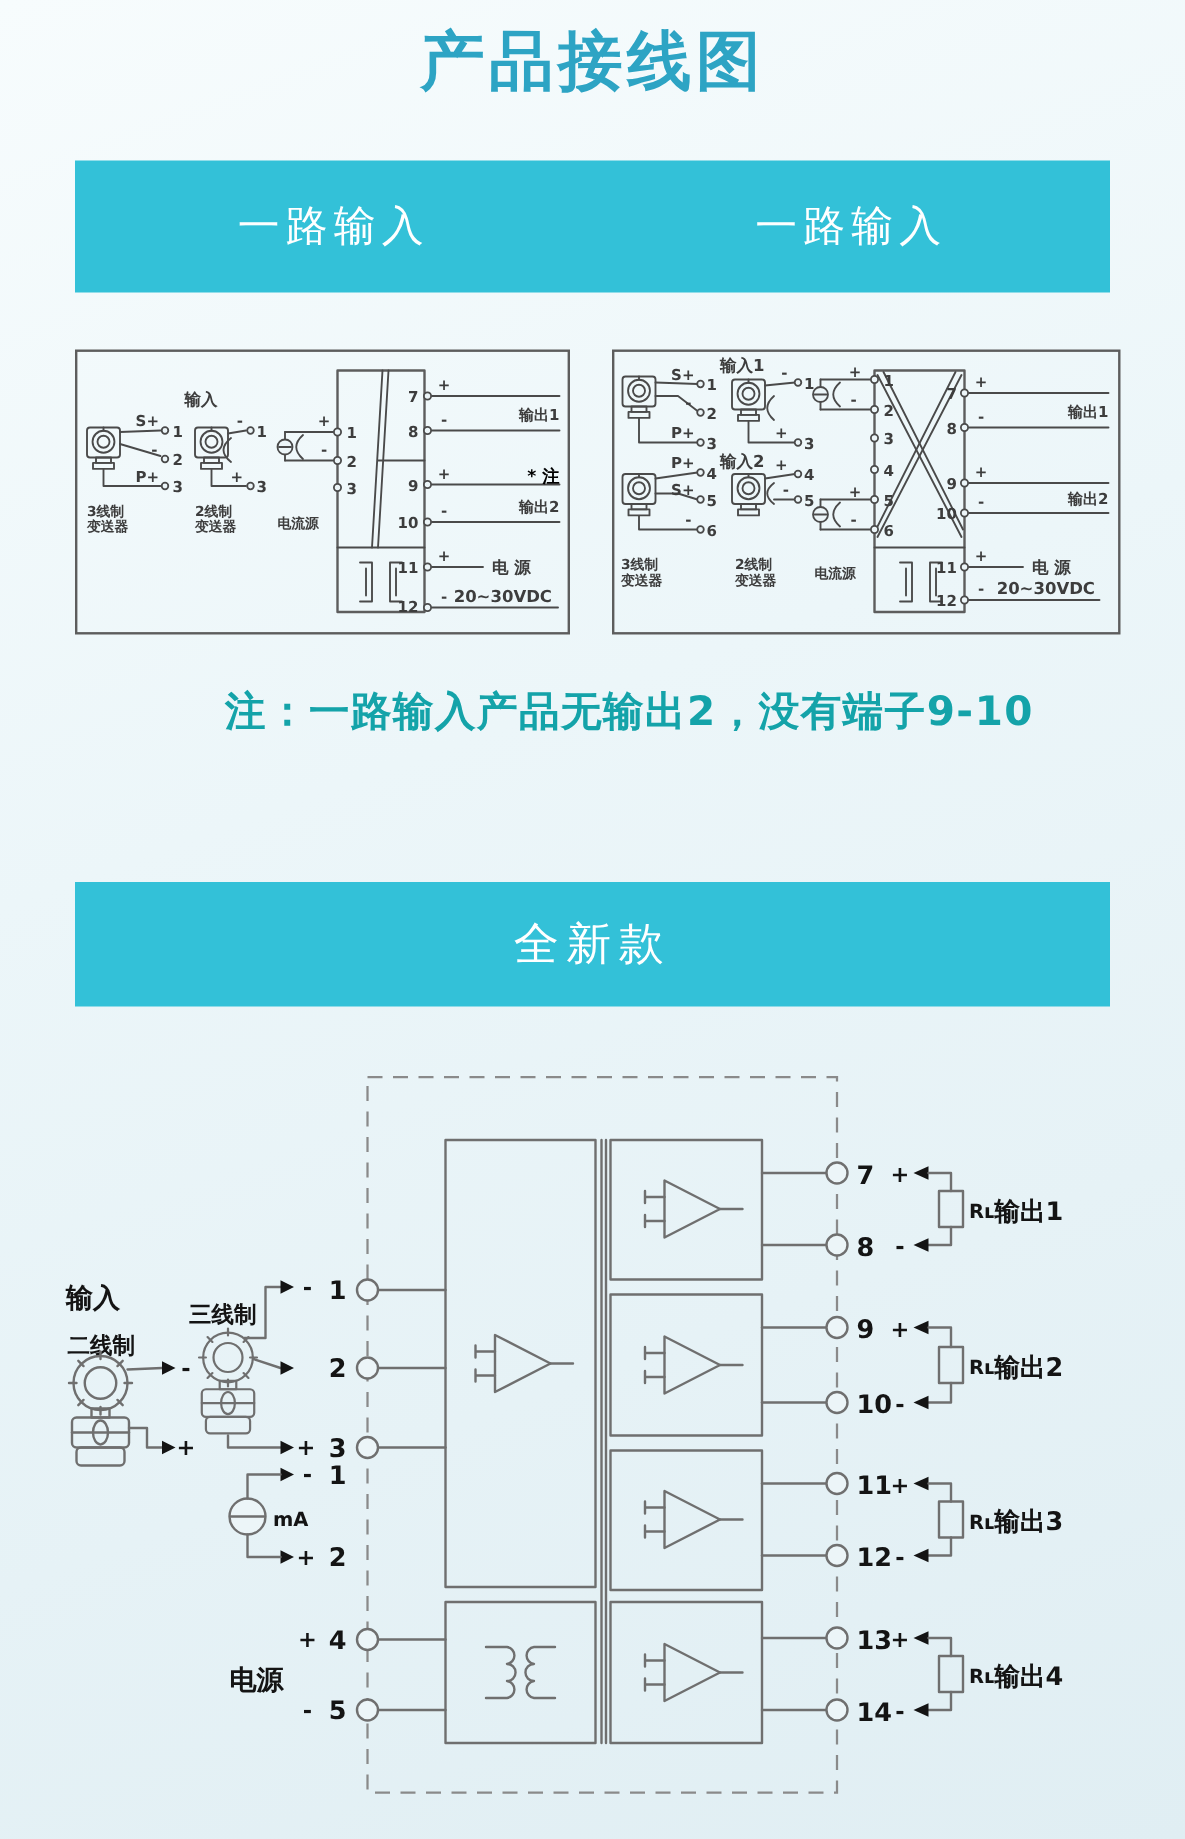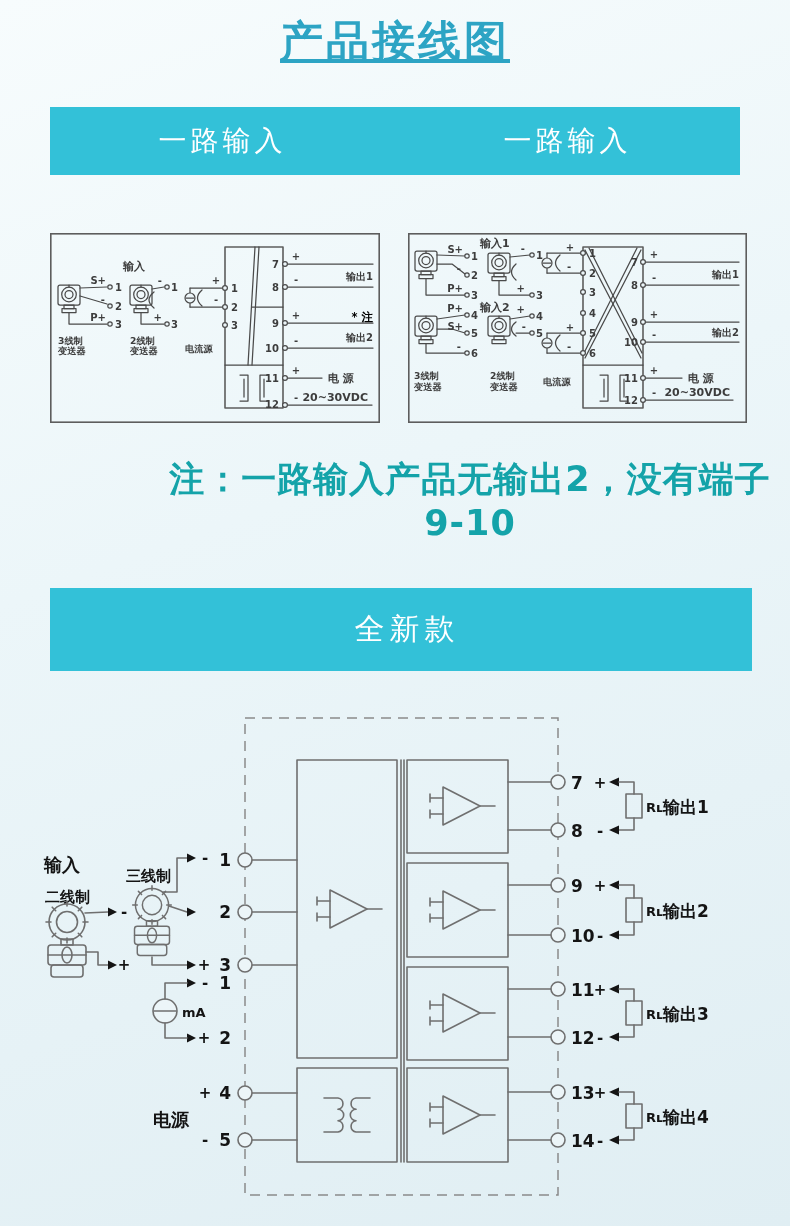--- a/index.html
+++ b/index.html
@@ -4,32 +4,32 @@
 <style>
   html,body{margin:0;padding:0;}
   .page{
     position:relative;width:790px;height:1226px;overflow:hidden;
     background:linear-gradient(160deg,#f7fcfd 0%,#ecf6f9 40%,#e0eef3 100%);
     font-family:"DejaVu Sans","Liberation Sans",sans-serif;
   }
   .title{
     position:absolute;top:10px;left:0;width:790px;margin:0;
     text-align:center;font-size:43px;line-height:62px;font-weight:bold;
-    color:#2da4c4;letter-spacing:3px;text-decoration:underline;
+    color:#2da4c4;letter-spacing:3px;
   }
   .banner{
     position:absolute;left:50px;width:690px;background:#33c1d8;color:#fff;
     display:flex;align-items:center;
   }
-  .banner1{top:107px;height:68px;font-size:28px;}
+  .banner1{top:107px;height:88px;font-size:28px;}
   .banner1 span{flex:1;text-align:center;letter-spacing:4px;}
-  .banner2{top:588px;height:83px;font-size:30px;justify-content:center;letter-spacing:5px;padding-left:12px;}
+  .banner2{top:588px;height:83px;font-size:30px;justify-content:center;letter-spacing:5px;}
   .note{
     position:absolute;top:456px;left:150px;width:640px;
-    font-size:35px;font-weight:bold;color:#14a3a9;text-align:center;letter-spacing:1px;
+    font-size:27px;font-weight:bold;color:#14a3a9;text-align:left;letter-spacing:1px;
   }
   svg{position:absolute;overflow:visible;}
   #d1{left:50px;top:233px;}
   #d2{left:408px;top:233px;}
   #d3{left:20px;top:700px;}
   
   .sln{stroke:#4a4a4a;stroke-width:1.25;fill:none;stroke-linecap:round;stroke-linejoin:round;}
   .sbox{stroke:#5d5d5d;stroke-width:1.6;fill:none;}
   .sterm{stroke:#4a4a4a;stroke-width:1.2;fill:#ecf5f8;}
   .stx{fill:#3d3d3d;font-size:10px;font-weight:600;}

